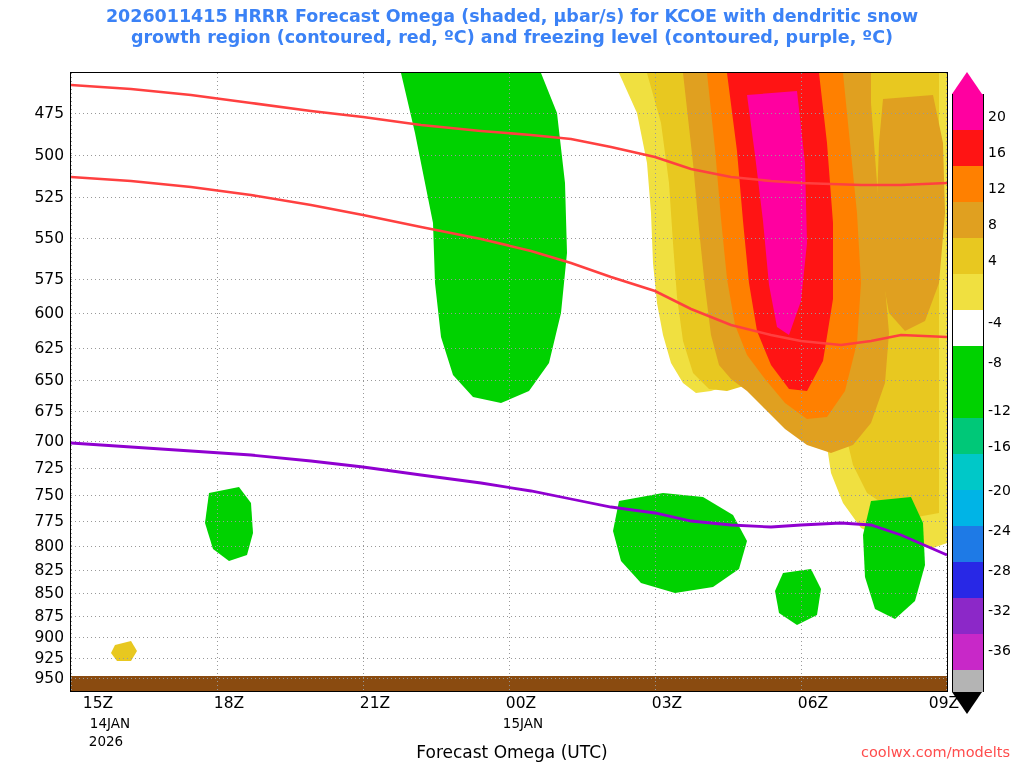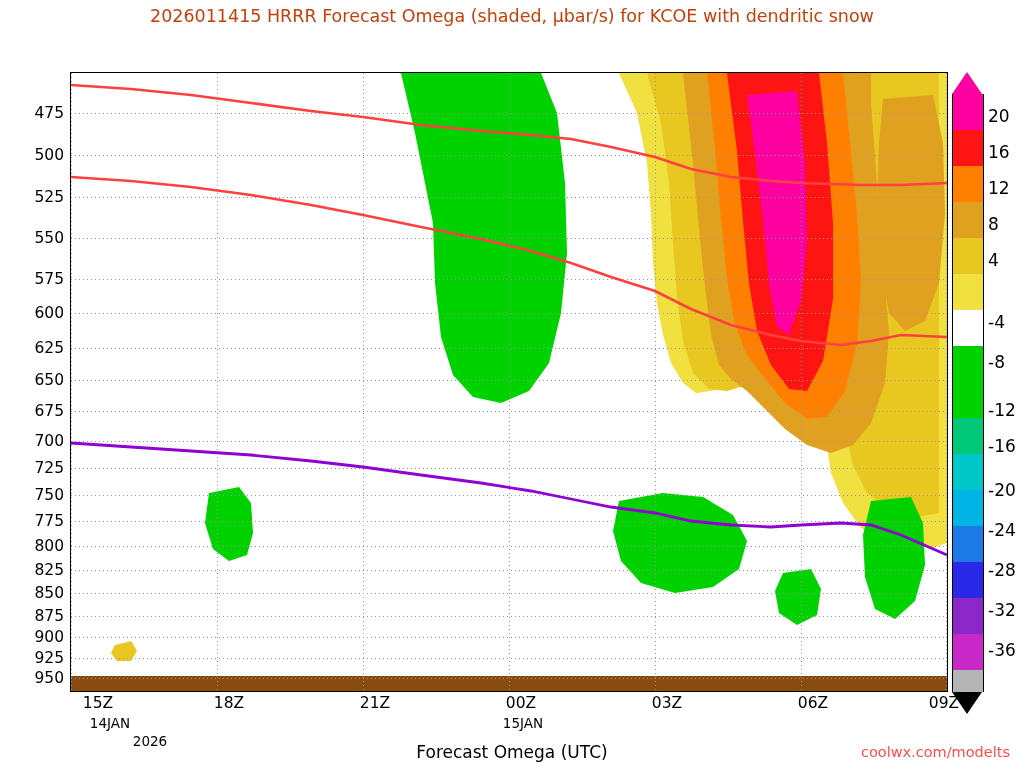--- a/index.html
+++ b/index.html
@@ -3,22 +3,22 @@
 <meta charset="utf-8">
 <style>
   html,body{margin:0;padding:0;background:#ffffff;}
   body{width:1024px;height:768px;font-family:"DejaVu Sans",sans-serif;overflow:hidden;position:relative;}
 
   #root{position:absolute;left:0;top:0;width:1024px;height:768px;}
 
   
   .title{
     position:absolute;left:0;top:6px;width:1024px;text-align:center;
-    font-family:"DejaVu Sans",sans-serif;font-size:17.5px;color:#c2410c;
-    line-height:21px;letter-spacing:0px;
+    font-family:"DejaVu Sans",sans-serif;font-size:17.5px;color:#3b82f6;
+    line-height:21px;letter-spacing:0px;font-weight:bold;
   }
   .title .l2{display:block;}
 
   
   #plot{
     position:absolute;left:70px;top:72px;width:878px;height:620px;
     border:1px solid #000;box-sizing:border-box;overflow:hidden;background:#fff;
   }
   #plotinner{position:absolute;left:0;top:0;width:876px;height:618px;}
 
@@ -41,33 +41,34 @@
 
   .xtitle{position:absolute;left:0;top:742px;width:1024px;text-align:center;
     font-family:"DejaVu Sans",sans-serif;font-size:17px;color:#000;}
   .credit{position:absolute;right:14px;top:744px;
     font-family:"DejaVu Sans",sans-serif;font-size:14.5px;color:#ff4d4d;}
 
   
   #cbar{position:absolute;left:952px;top:72px;width:30px;height:620px;}
   .cseg{position:absolute;left:0;width:30px;border-left:1px solid #000;border-right:1px solid #000;}
   .ctick{position:absolute;left:36px;transform:translateY(-50%);
-    font-family:"DejaVu Sans",sans-serif;font-size:17px;color:#000;}
+    font-family:"DejaVu Sans",sans-serif;font-size:14px;color:#000;}
   .carrow{position:absolute;left:0;width:0;height:0;}
 
   
   svg.layer{position:absolute;left:0;top:0;width:876px;height:618px;}
 </style>
 </head>
 <body>
 
 <div id="root">
 
   <div class="title">
     <span>2026011415 HRRR Forecast Omega (shaded, μbar/s) for KCOE with dendritic snow</span>
+    <span class="l2">growth region (contoured, red, ºC) and freezing level (contoured, purple, ºC)</span>
   </div>
 
   <div id="plot">
     <div id="plotinner">
 
       <svg class="layer" viewBox="0 0 876 618" preserveAspectRatio="none">
 
         <path d="M548,0 L876,0 L876,470 L862,475 L840,472 L812,466 L790,455 L772,430 L760,400 L754,360 L748,320 L742,290 L730,280 L700,290 L676,300 L658,312 L640,318 L625,320 L612,310 L600,290 L592,262 L586,230 L582,190 L580,140 L576,90 L566,40 Z" fill="#f0e040"></path>
 
         <path d="M576,0 L868,0 L868,440 L846,444 L820,436 L796,420 L782,392 L772,350 L766,300 L754,282 L726,290 L700,300 L676,312 L656,318 L638,316 L622,300 L612,268 L606,224 L602,170 L598,110 L590,50 Z" fill="#e8c820"></path>
@@ -159,21 +160,21 @@
 
   <div id="xaxis">
     <div class="xlab" style="left:16px;">15Z</div>
     <div class="xlab" style="left:147px;">18Z</div>
     <div class="xlab" style="left:293px;">21Z</div>
     <div class="xlab" style="left:439px;">00Z</div>
     <div class="xlab" style="left:585px;">03Z</div>
     <div class="xlab" style="left:731px;">06Z</div>
     <div class="xlab" style="left:862px;">09Z</div>
     <div class="xsub" style="left:28px;top:21px;">14JAN</div>
-    <div class="xsub" style="left:24px;top:39px;margin-left:44px;">2026</div>
+    <div class="xsub" style="left:24px;top:39px;">2026</div>
     <div class="xsub" style="left:441px;top:21px;">15JAN</div>
   </div>
 
   <div class="xtitle">Forecast Omega (UTC)</div>
   <div class="credit">coolwx.com/modelts</div>
 
   <div id="cbar">
 
     <div class="carrow" style="top:0px;border-left:15px solid transparent;border-right:15px solid transparent;border-bottom:22px solid #ff00a0;"></div>
     <div class="cseg" style="top:22px;height:36px;background:#ff00a0;"></div>

